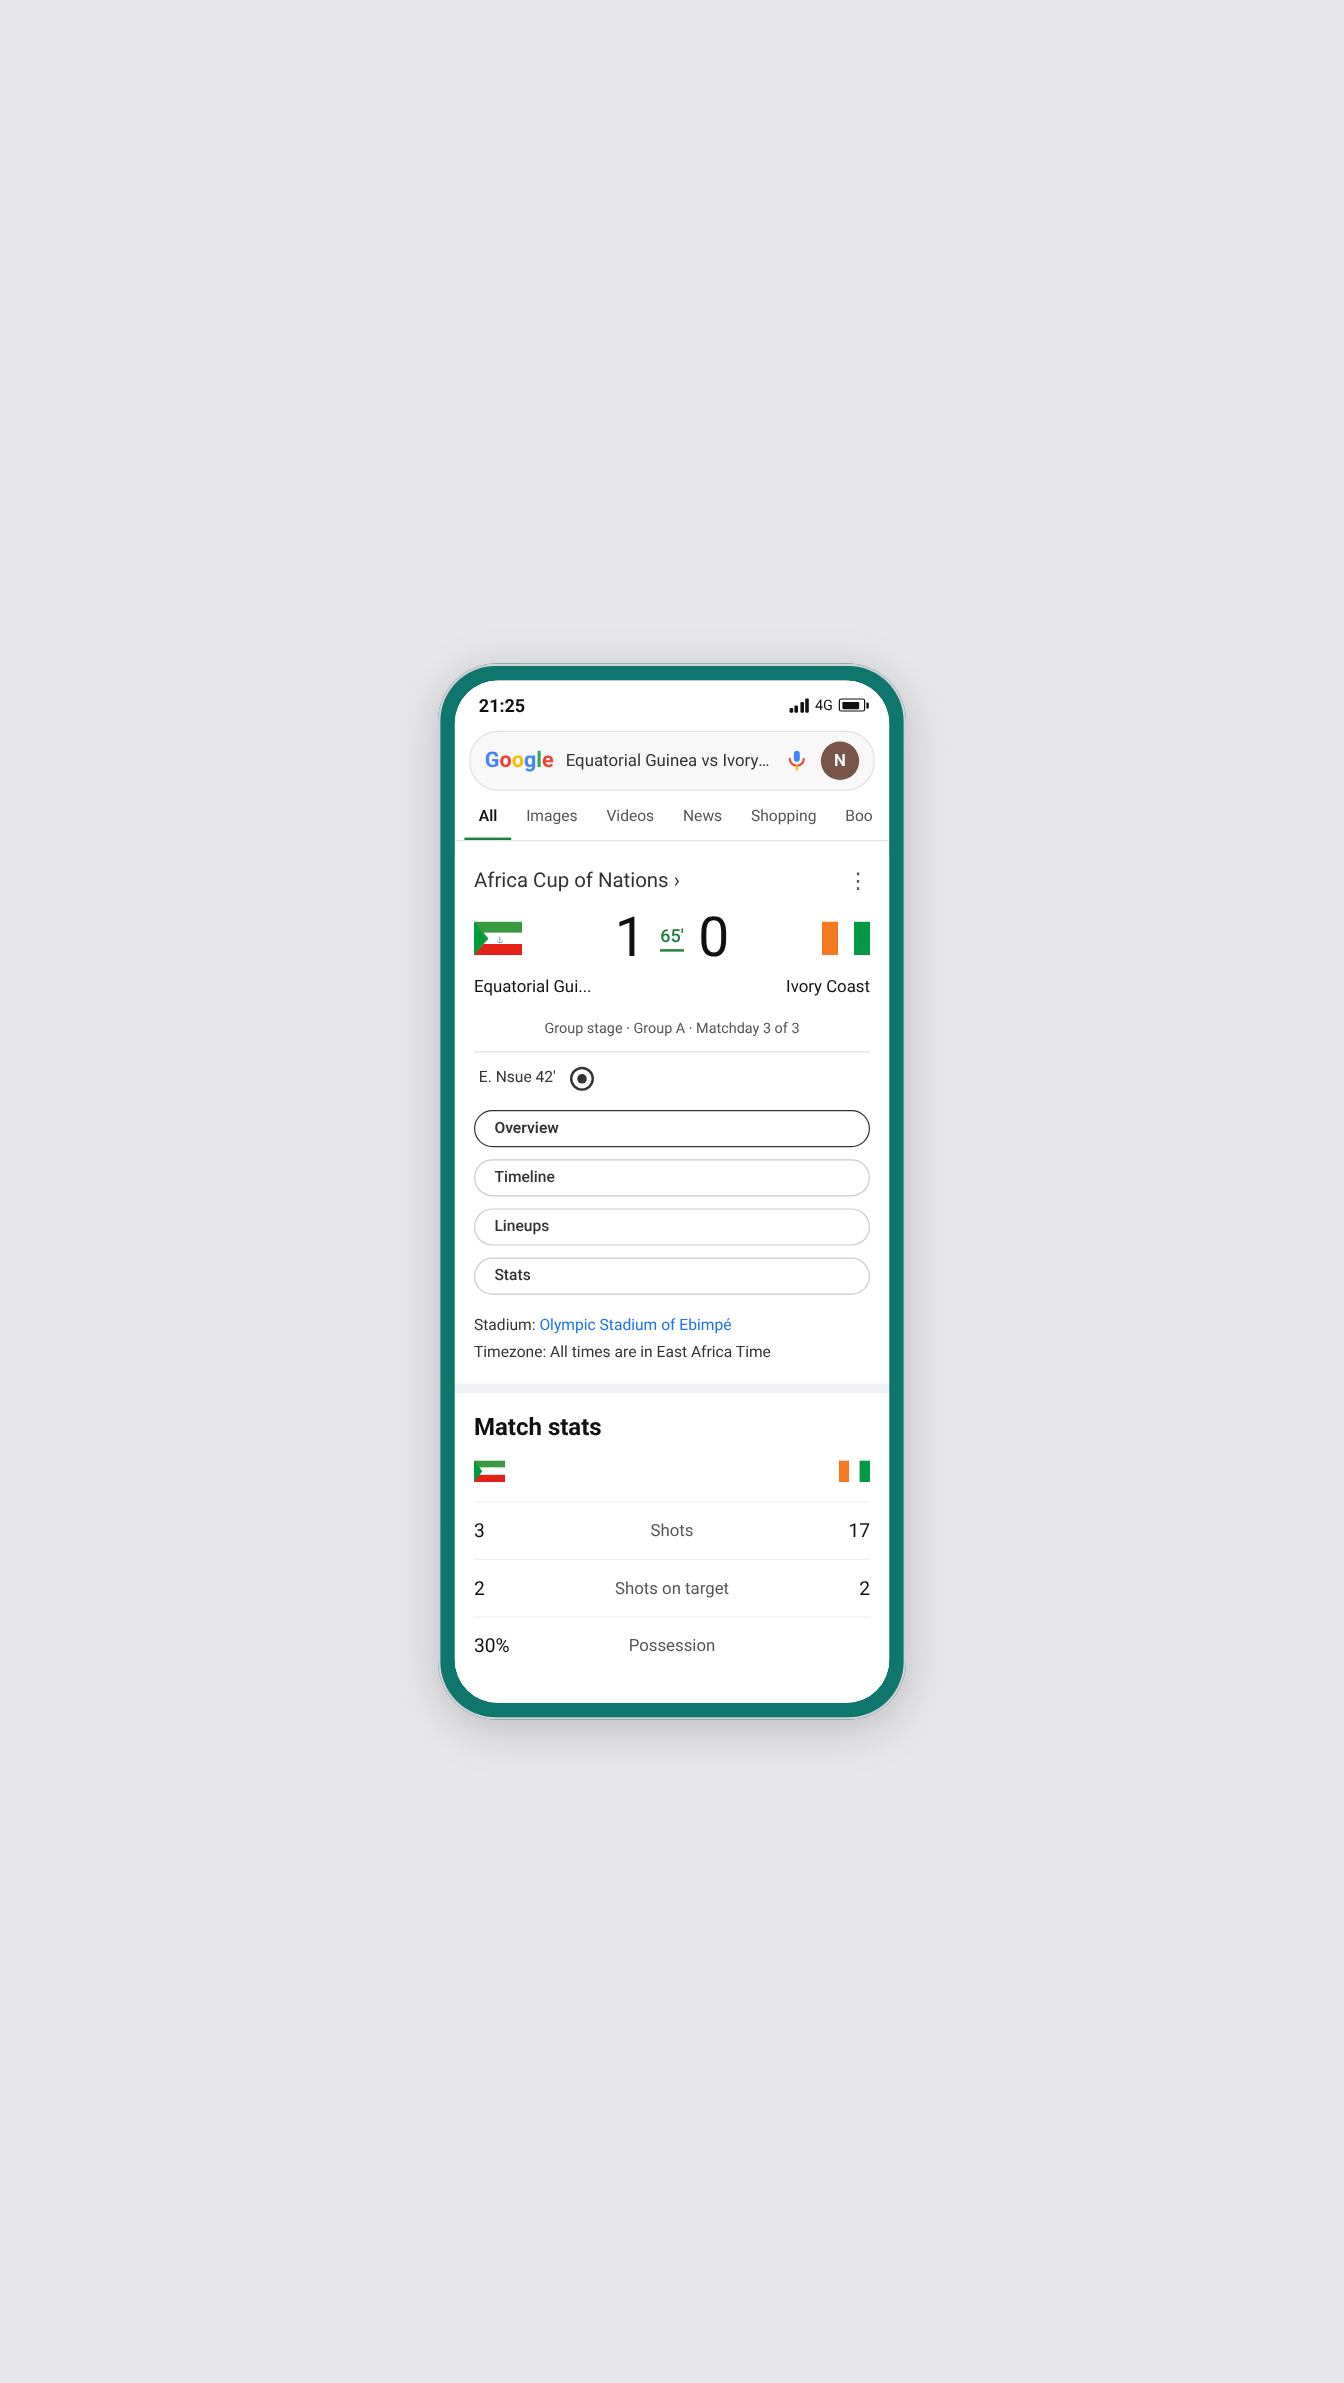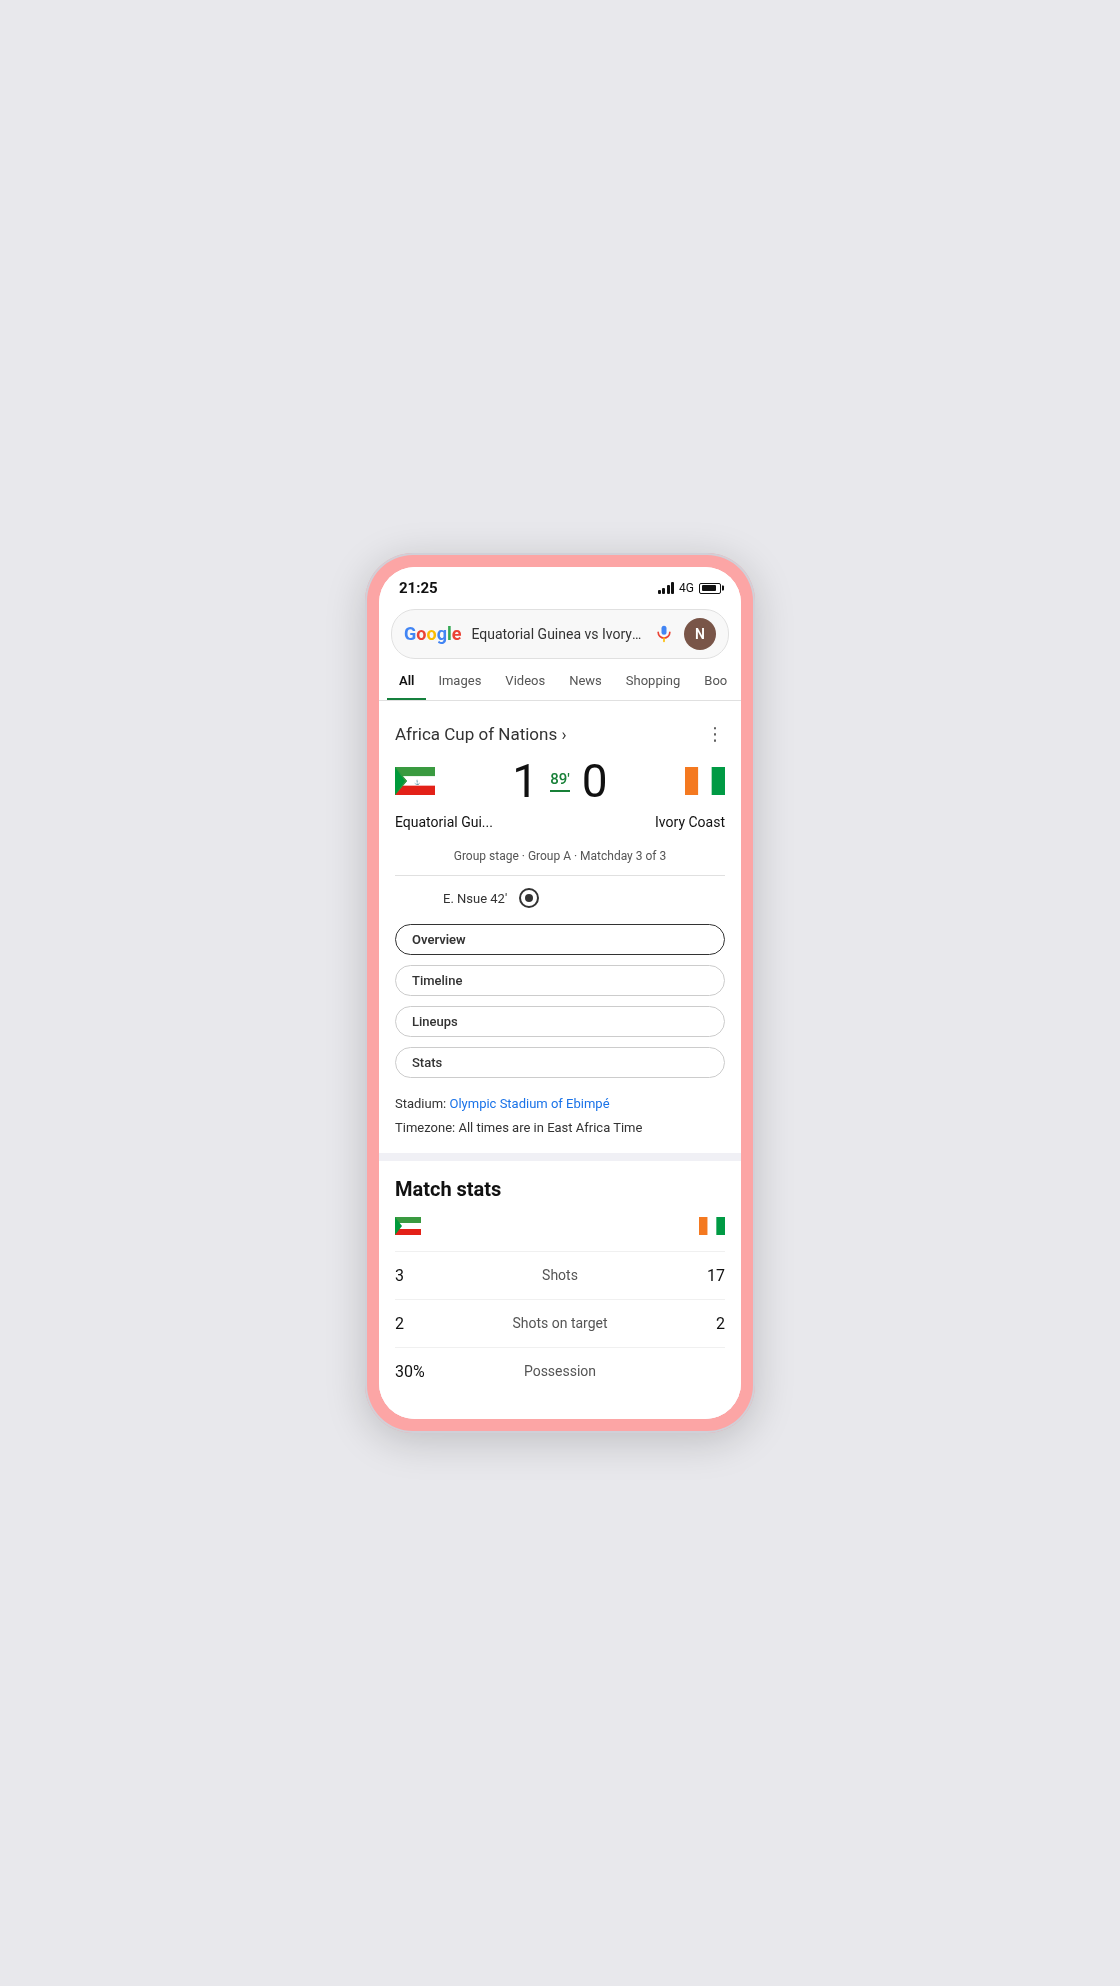--- a/index.html
+++ b/index.html
@@ -7,21 +7,21 @@
       background: #e8e8ec;
       display: flex;
       justify-content: center;
       align-items: center;
       min-height: 100vh;
       font-family: 'Roboto', Arial, sans-serif;
     }
     .phone-shell {
       width: 390px;
       min-height: 844px;
-      background: #fca5a5;
+      background: #0f766e;
       border-radius: 48px;
       padding: 14px;
       box-shadow: 0 8px 40px rgba(0,0,0,0.18), inset 0 0 0 2px #d0d0d8;
     }
     .phone-screen {
       background: #fff;
       border-radius: 36px;
       overflow: hidden;
       min-height: 816px;
     }
@@ -250,21 +250,20 @@
     .scorer-row {
       display: flex;
       align-items: center;
       gap: 12px;
       margin-bottom: 16px;
       padding: 0 4px;
     }
     .scorer-name {
       font-size: 13px;
       color: #333;
-      margin-left: 44px;
     }
     .goal-icon {
       width: 20px;
       height: 20px;
       border: 2px solid #333;
       border-radius: 50%;
       display: flex;
       align-items: center;
       justify-content: center;
       font-size: 8px;
@@ -435,21 +434,21 @@
               <polygon points="0,0 10,14 0,28" fill="#009A3B"></polygon>
 
               <circle cx="22" cy="14" r="4" fill="#fff" opacity="0.9"></circle>
               <text x="22" y="17" text-anchor="middle" font-size="5" fill="#333">⚓</text>
             </svg>
           </div>
 
           <div class="score-center">
             <span class="score-num">1</span>
             <div>
-              <div class="match-time">89'</div>
+              <div class="match-time">65'</div>
               <div class="match-time-underline"></div>
             </div>
             <span class="score-num">0</span>
           </div>
 
           <div class="team-right">
             <svg class="ic-flag" viewBox="0 0 40 28">
               <rect width="13.33" height="28" fill="#F47920"></rect>
               <rect x="13.33" width="13.33" height="28" fill="#fff"></rect>
               <rect x="26.66" width="13.34" height="28" fill="#009A44"></rect>

